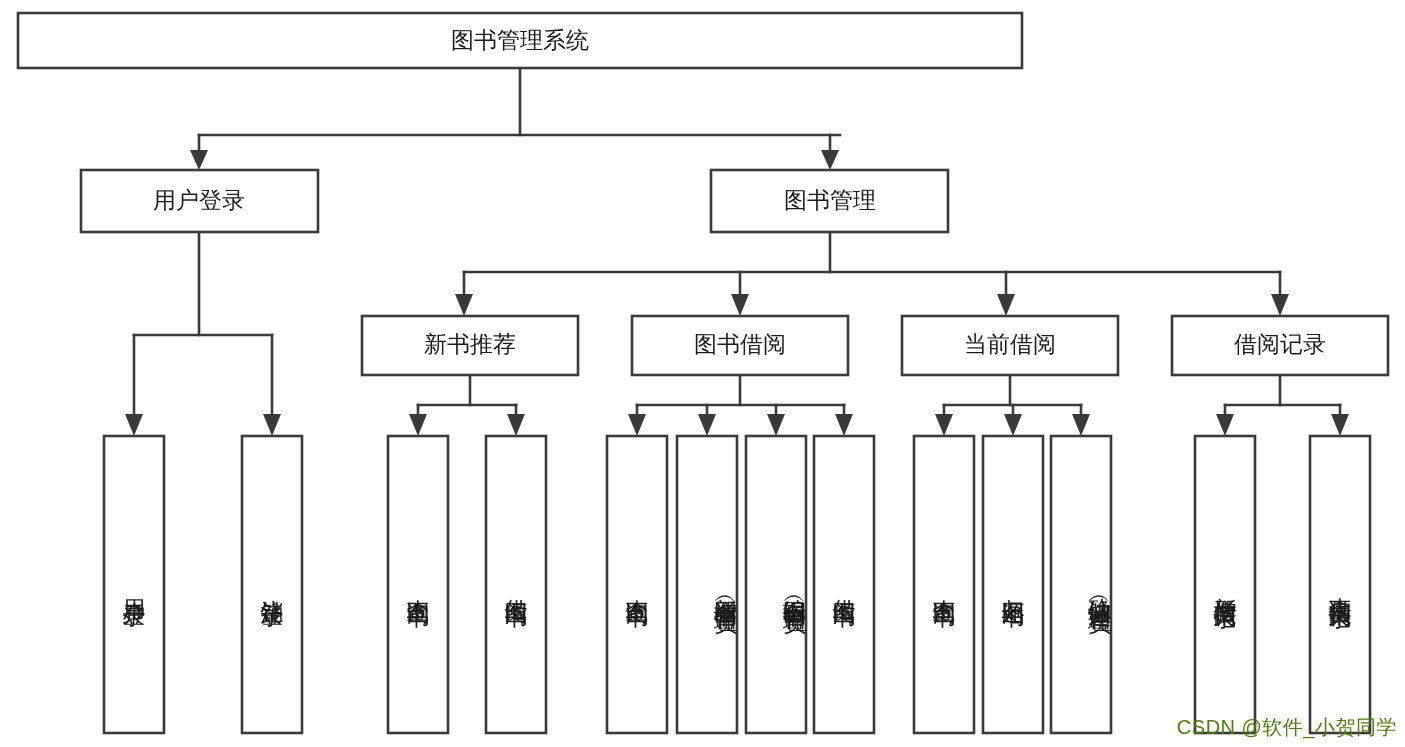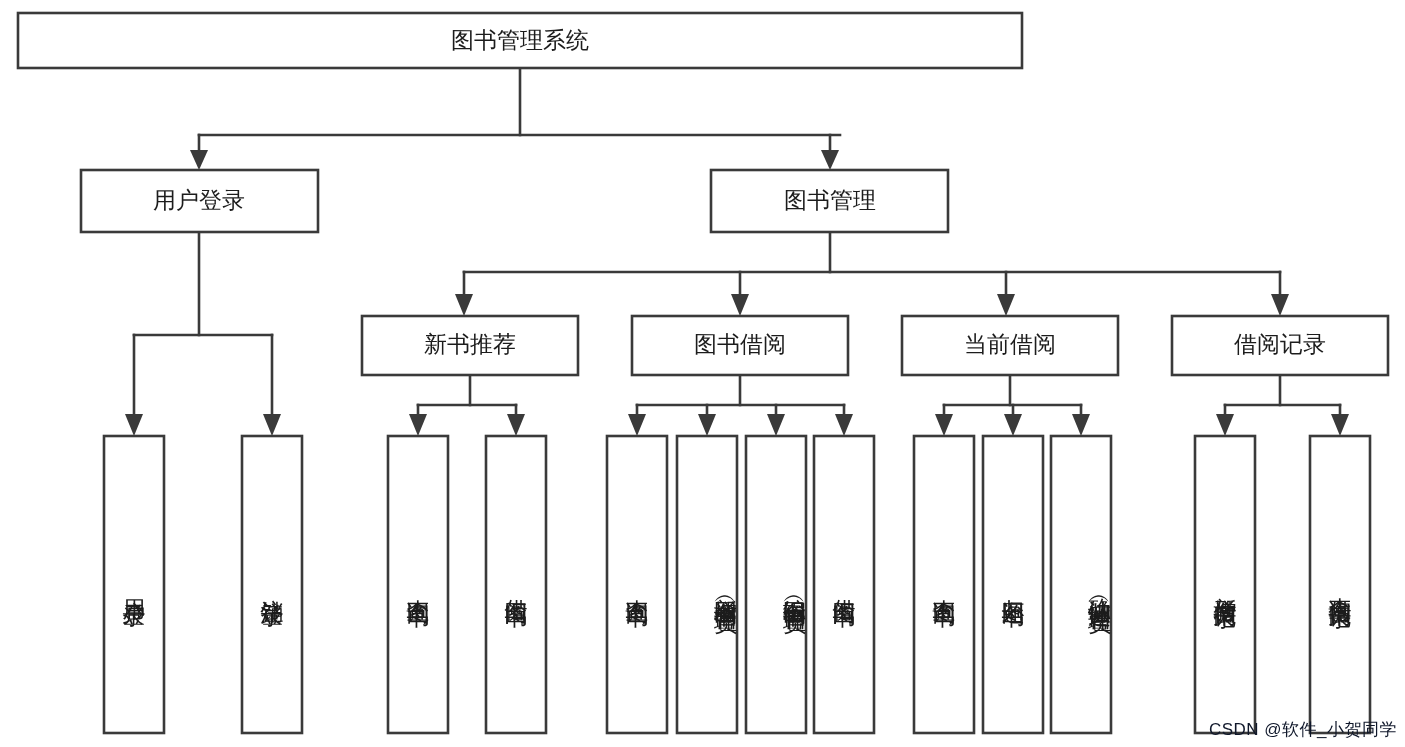--- a/index.html
+++ b/index.html
@@ -59,22 +59,22 @@
     line-height: 1;
     white-space: nowrap;
     text-align: center;
     pointer-events: none;
   }
   .watermark {
     position: absolute;
     right: 8px;
     bottom: 6px;
     font-family: "Liberation Sans", "DejaVu Sans", sans-serif;
-    font-size: 17px;
-    color: #0f172a;
+    font-size: 20px;
+    color: #4d7c0f;
     letter-spacing: 0.5px;
     white-space: nowrap;
   }
 </style>
 </head>
 <body>
 
 <div id="diagram-root">
 
   <svg class="diagram-canvas" viewBox="0 0 1405 747" xmlns="http://www.w3.org/2000/svg">

